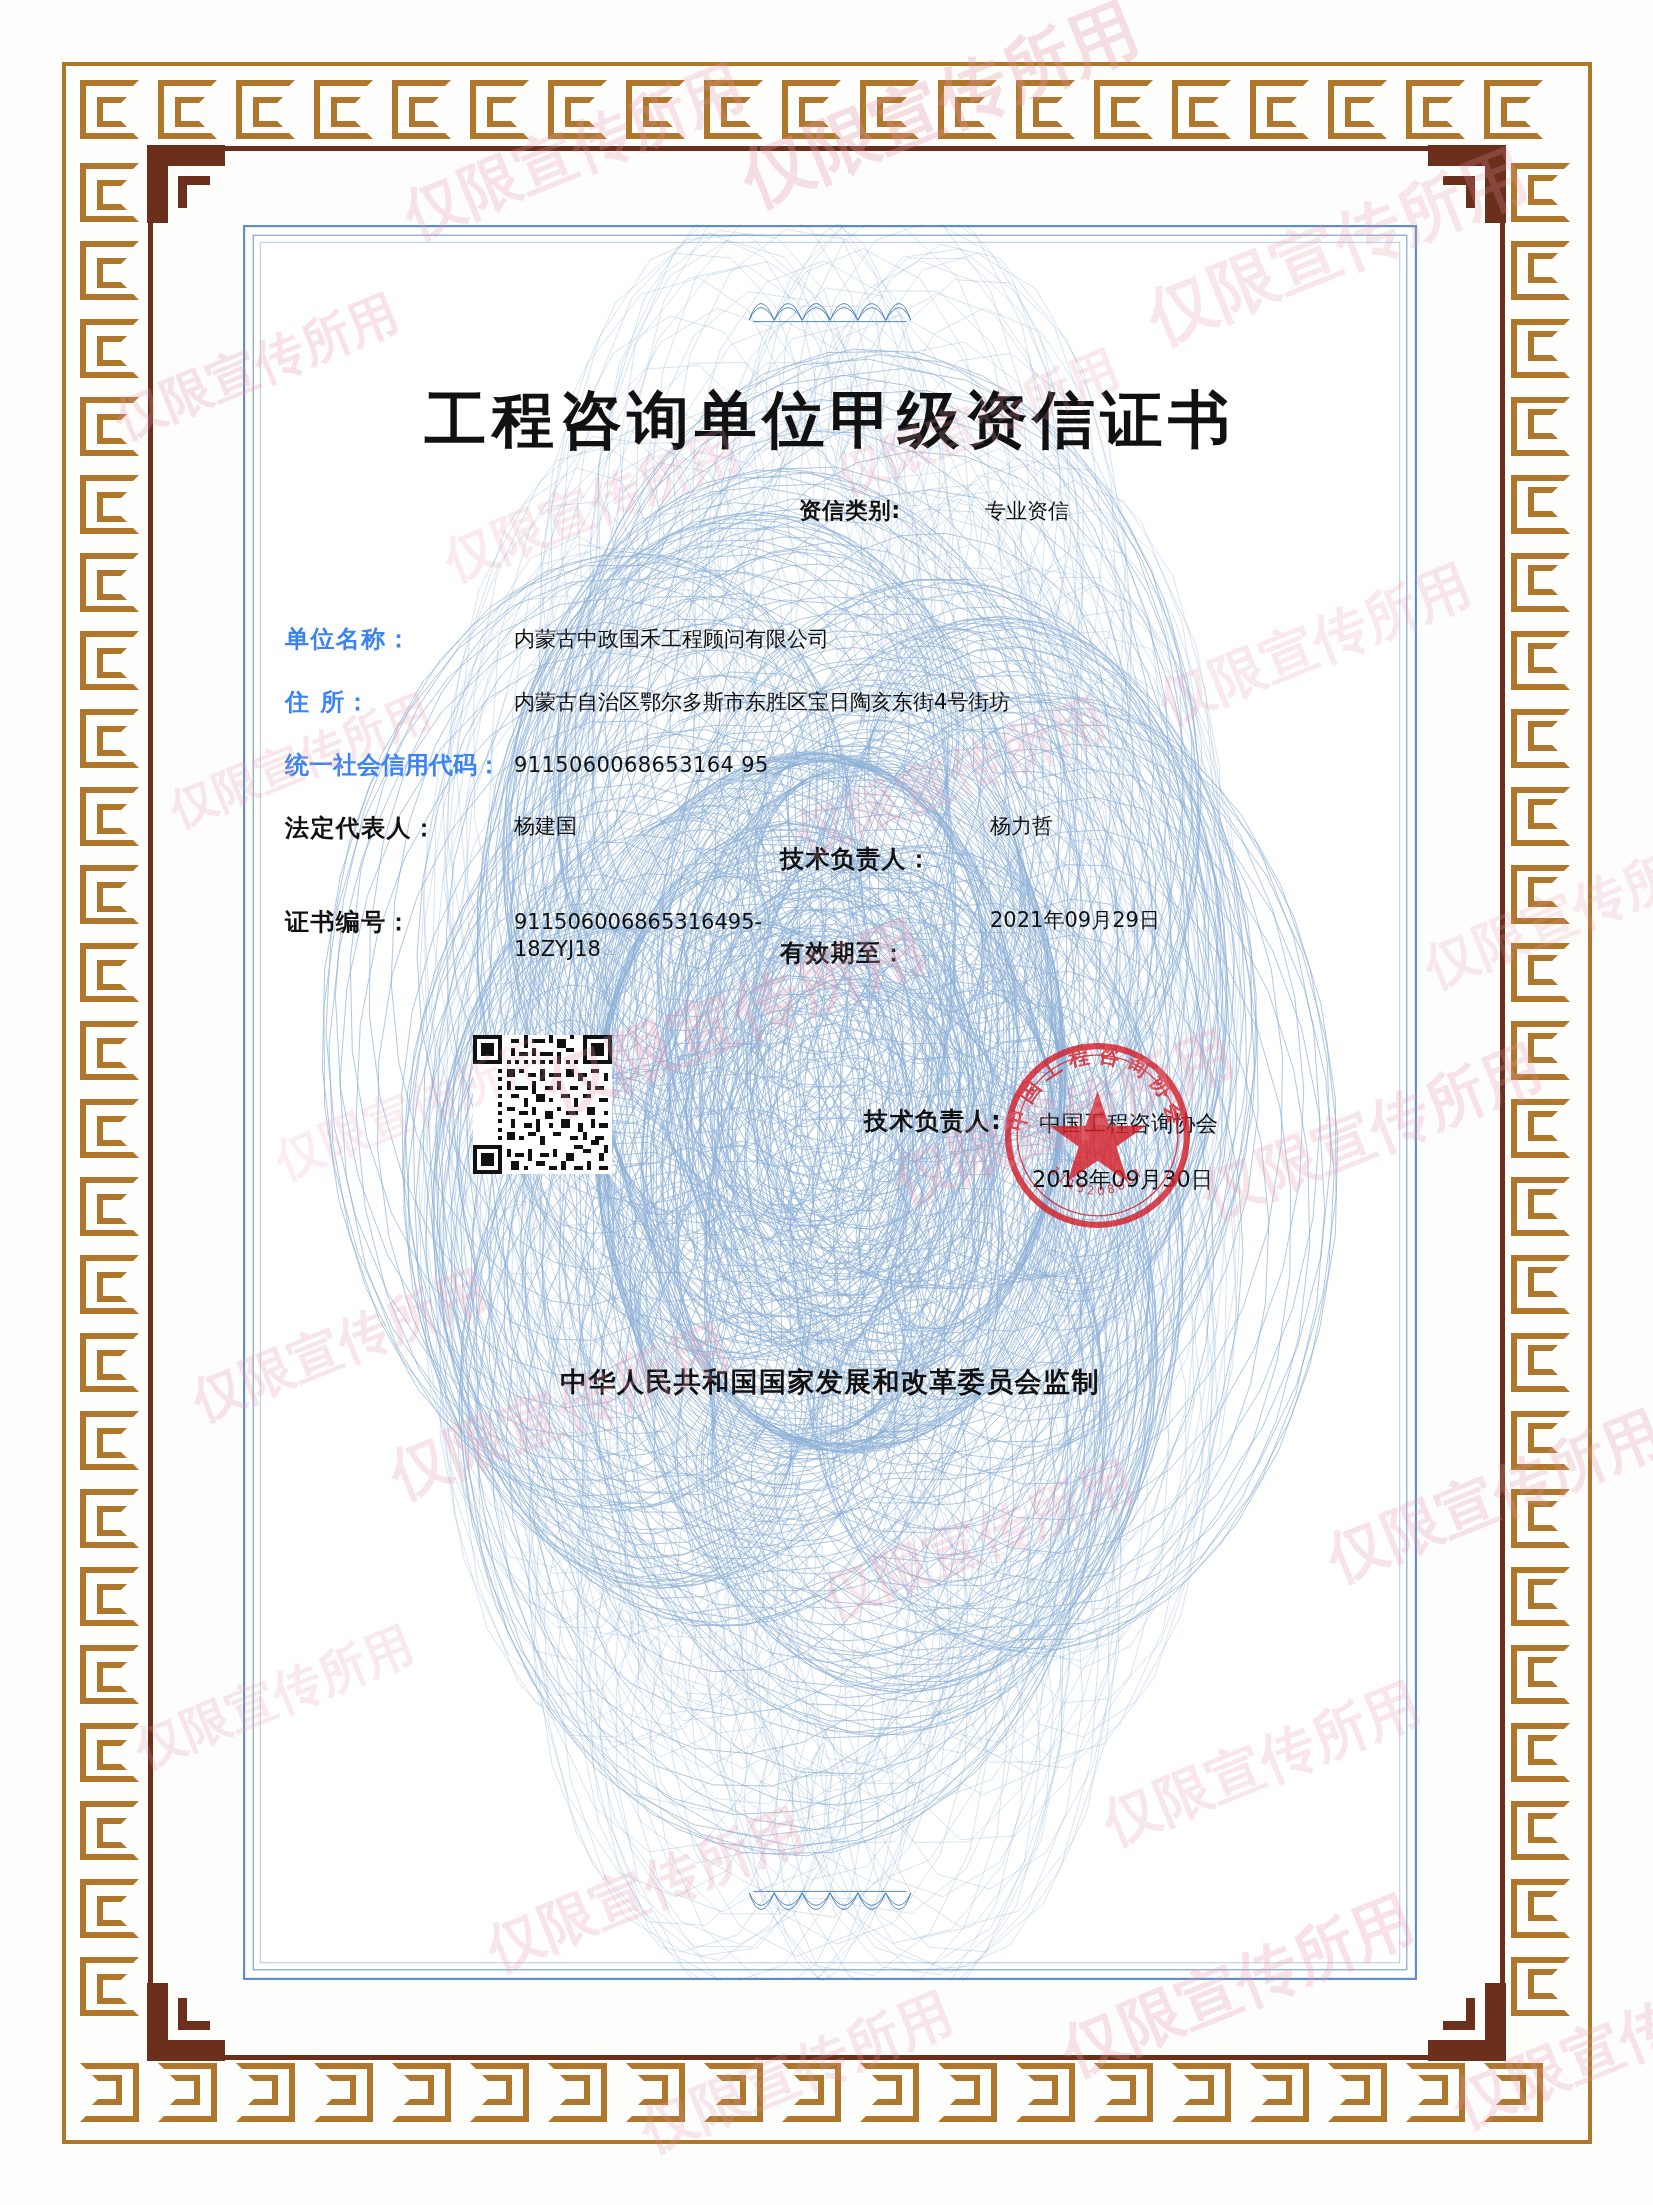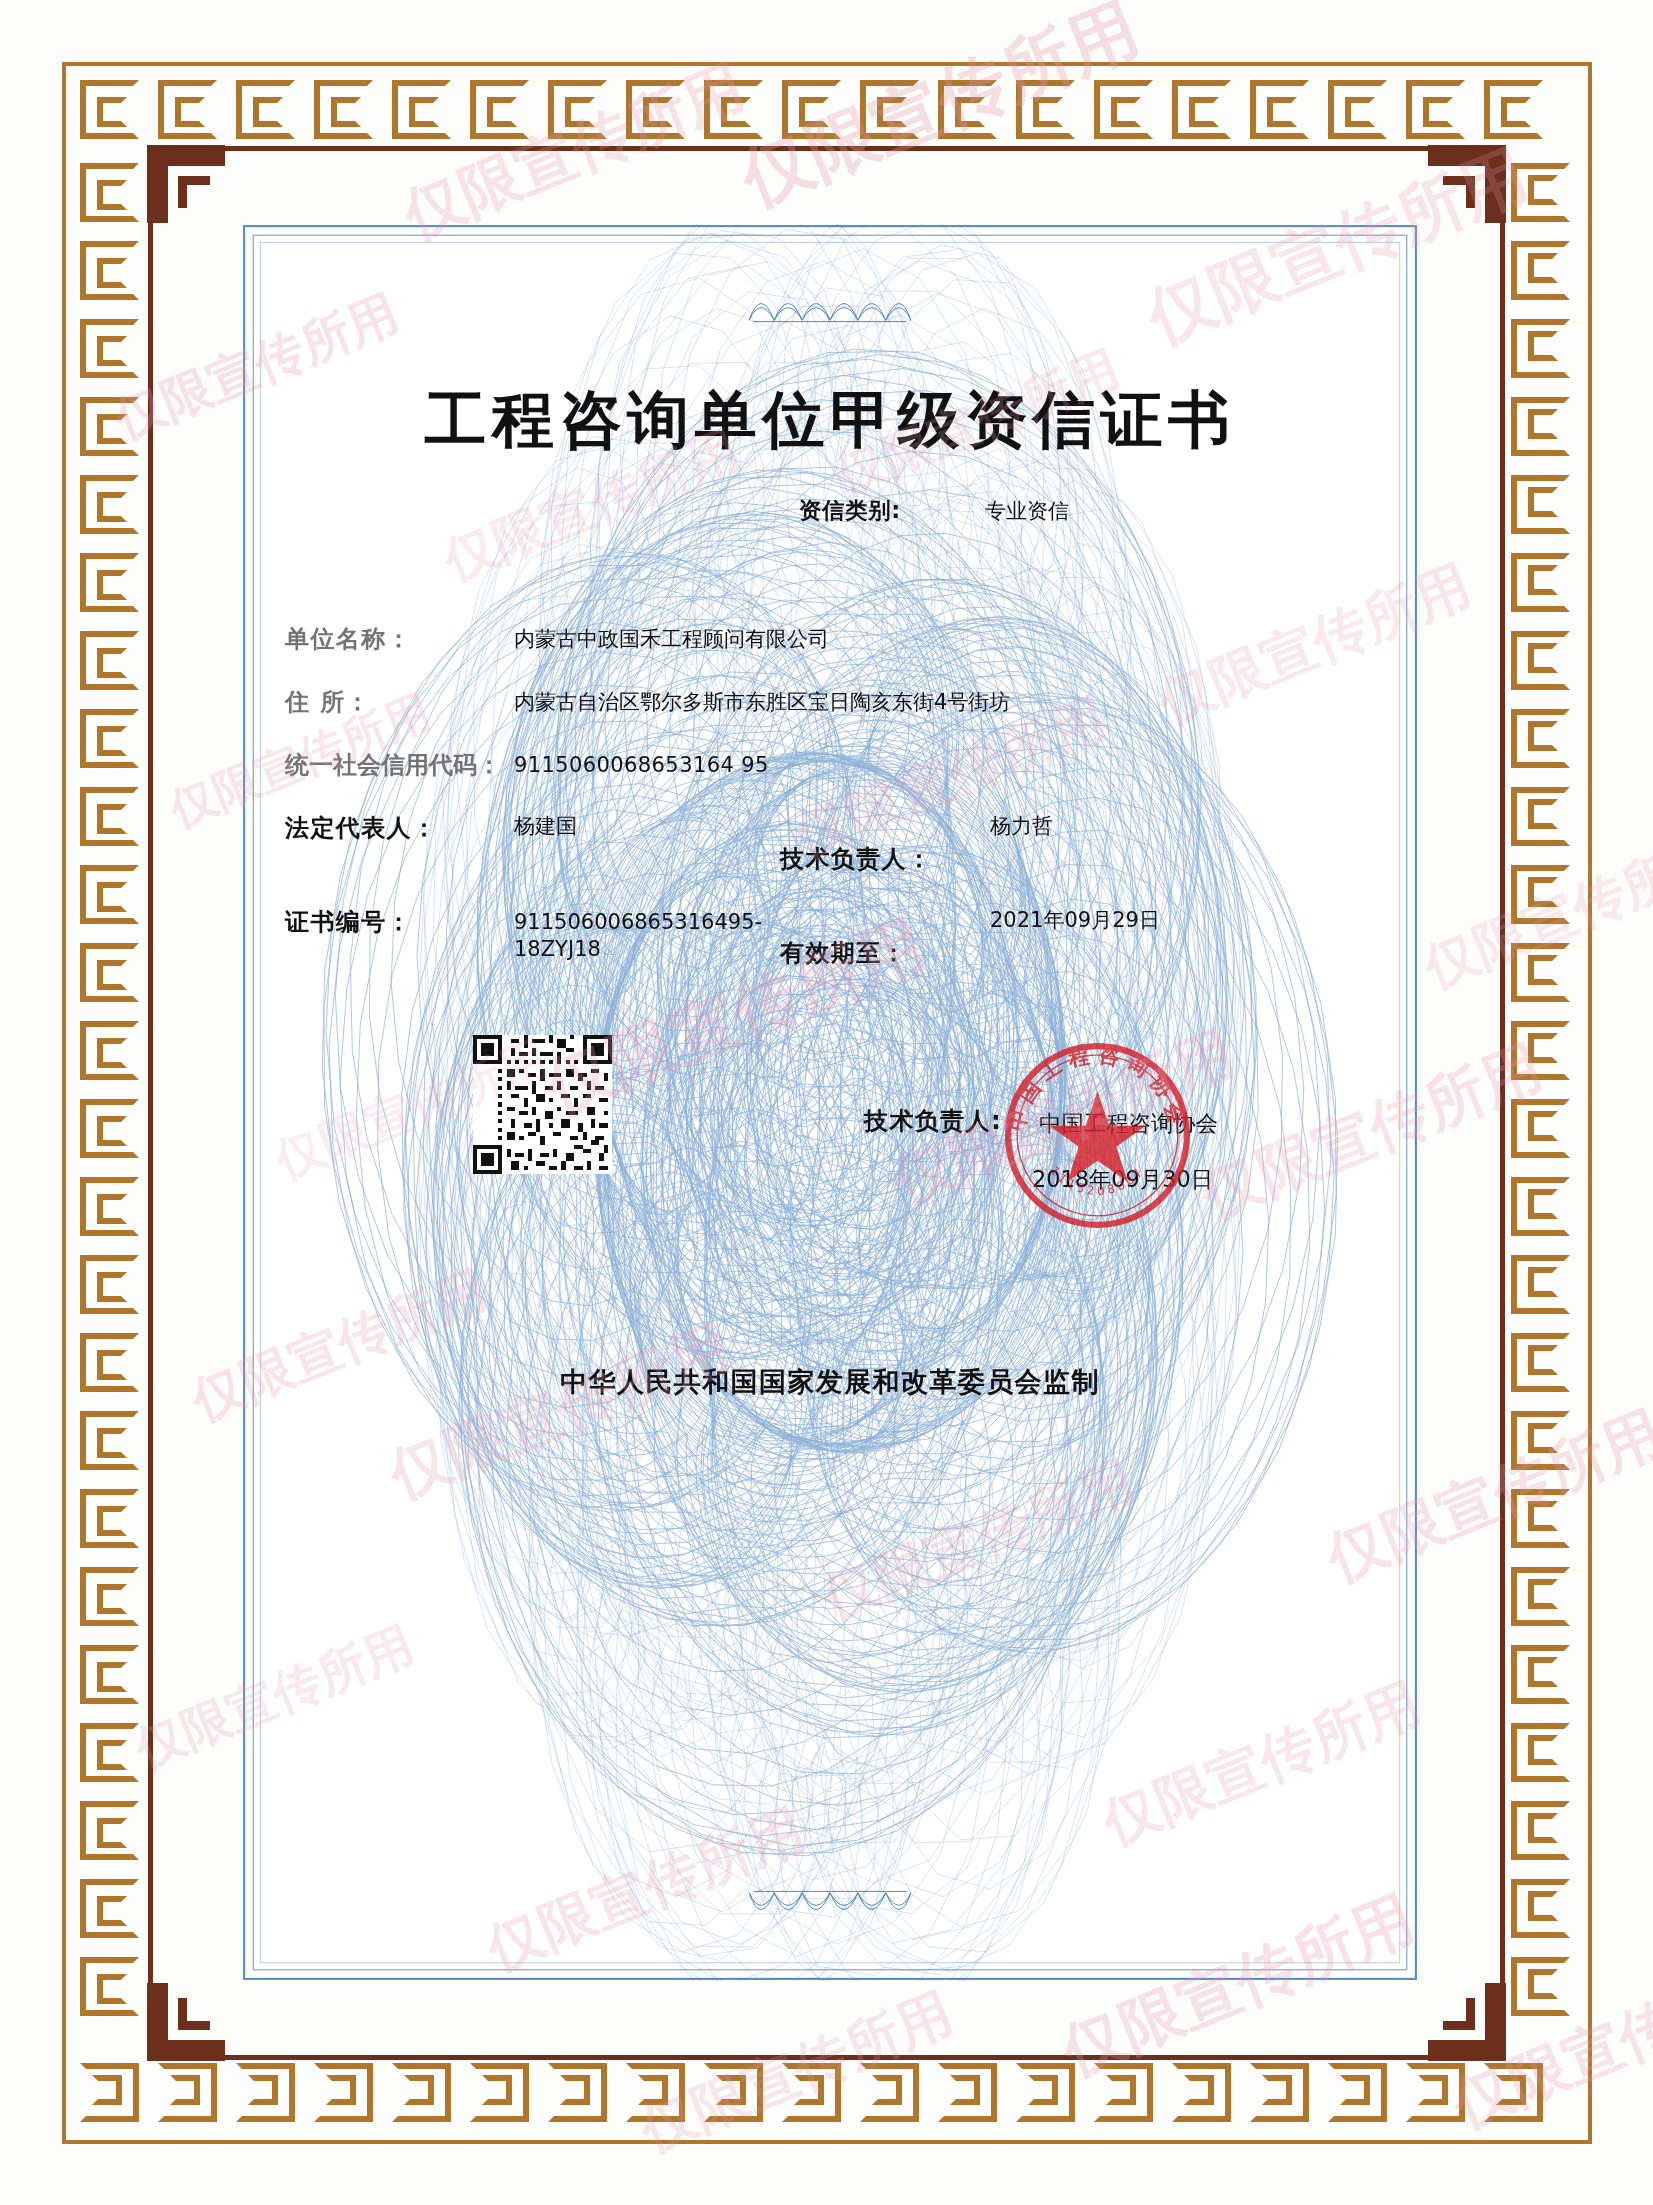--- a/index.html
+++ b/index.html
@@ -181,21 +181,21 @@
     min-height: 32px;
   }
   .f-label {
     width: 272px;
     flex: 0 0 272px;
     padding-left: 43px;
     box-sizing: border-box;
     font-family: "DejaVu Sans", sans-serif;
     font-weight: 700;
     font-size: 24px;
-    color: #737373;
+    color: #3b82f6;
     letter-spacing: 1.4px;
     white-space: nowrap;
   }
   .f-label.wide { letter-spacing: 0px; }
   .f-value {
     font-family: "DejaVu Sans", sans-serif;
     font-size: 21px;
     color: #111;
     line-height: 1.32;
     padding-top: 2.8px;

